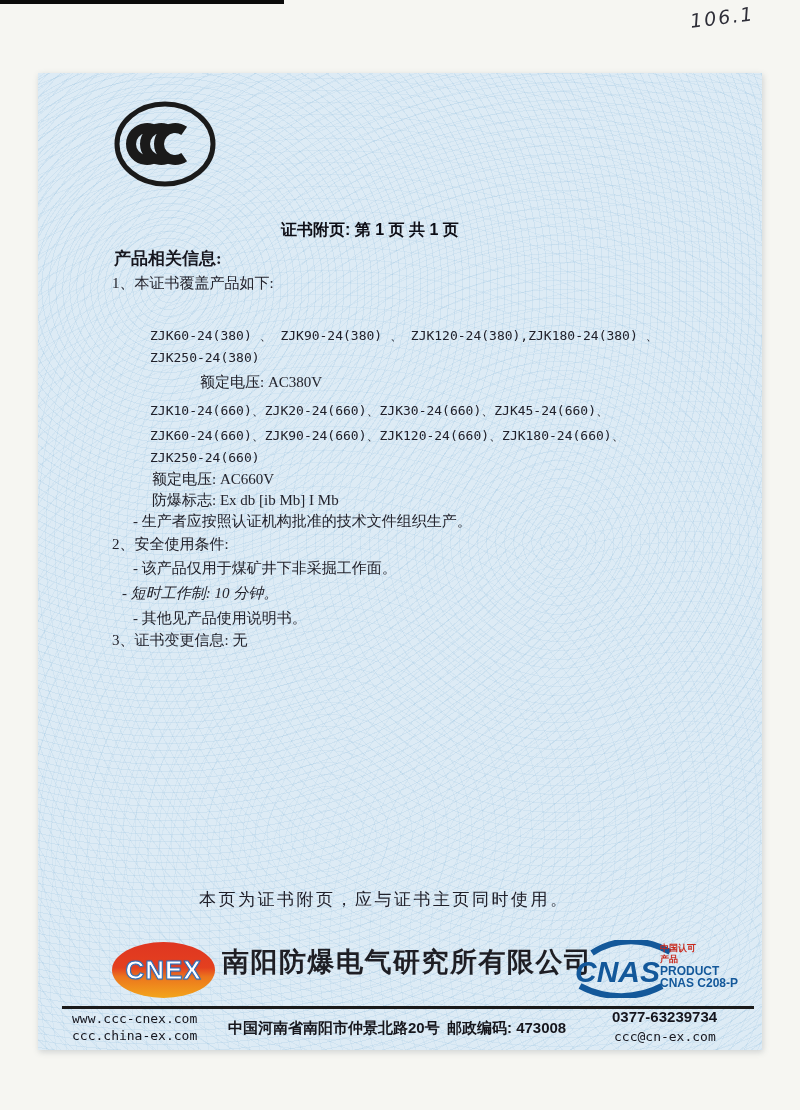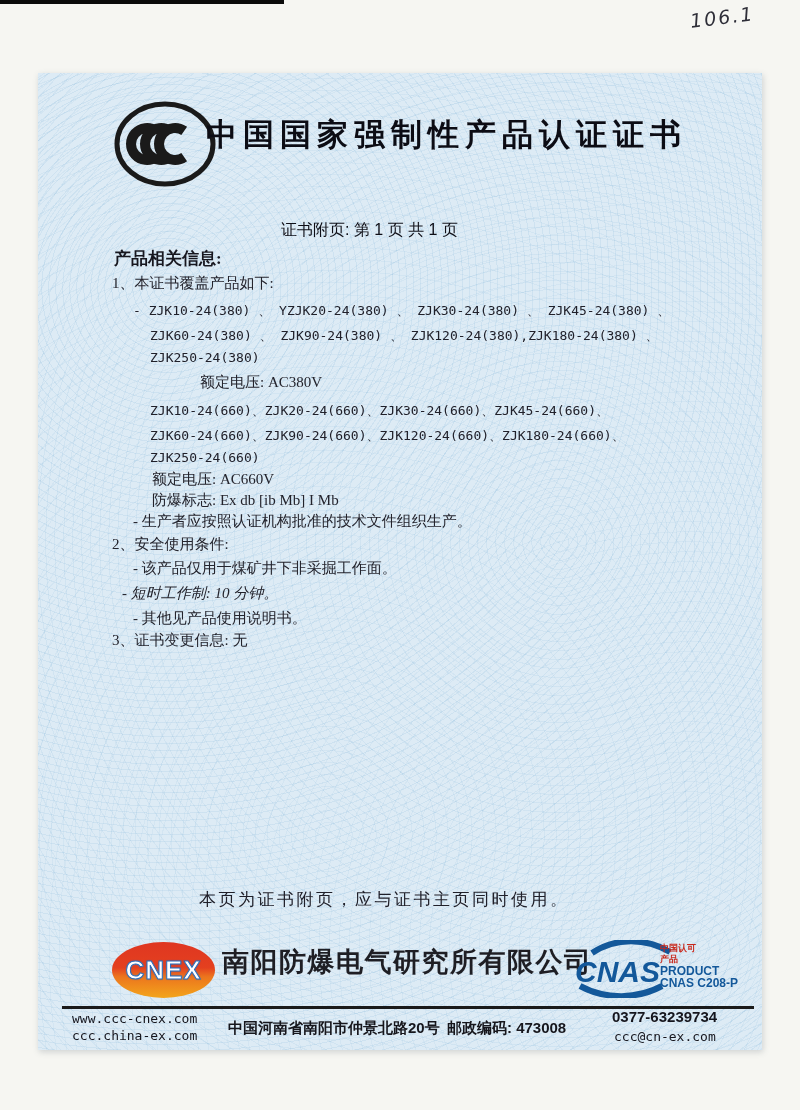--- a/index.html
+++ b/index.html
@@ -14,21 +14,21 @@
     font-size:19px;color:#2e2e38;transform:rotate(-7deg);letter-spacing:2px;}
   .cert{left:38px;top:73px;width:724px;height:977px;background-color:#ddebf5;
     background-image:
       repeating-radial-gradient(circle at 18% 22%, rgba(125,178,215,.16) 0 1px, transparent 1px 7px),
       repeating-radial-gradient(circle at 72% 48%, rgba(125,178,215,.13) 0 1px, transparent 1px 9px),
       repeating-radial-gradient(circle at 40% 78%, rgba(125,178,215,.11) 0 1px, transparent 1px 12px),
       repeating-radial-gradient(circle at 90% 90%, rgba(125,178,215,.10) 0 1px, transparent 1px 10px);
     box-shadow:1px 2px 6px rgba(70,80,95,.22);}
   .title{left:206px;top:114px;font-size:31px;font-weight:bold;letter-spacing:6px;color:#0c0c14;white-space:nowrap;}
   .certline{left:267px;top:189px;font-size:17px;font-weight:bold;color:#0e0e16;white-space:nowrap;}
-  .pageline{left:281px;top:220px;font-size:16px;font-weight:normal;color:#0e0e16;white-space:nowrap;}
+  .pageline{left:281px;top:220px;font-size:16px;font-weight:bold;color:#0e0e16;white-space:nowrap;}
   .sect{font-weight:bold;font-size:17px;color:#17171f;white-space:nowrap;}
   .body-cn{font-size:15px;color:#23232c;white-space:nowrap;}
   .models{font-size:13px;color:#20202a;white-space:nowrap;letter-spacing:0;}
   .note{left:199px;top:888px;font-size:17px;letter-spacing:2.5px;color:#20202a;white-space:nowrap;}
   .cnex{left:112px;top:942px;width:103px;height:56px;border-radius:50%;
     background:linear-gradient(180deg,#df3621 0%,#e4401f 46%,#ec751d 62%,#f3a51c 100%);
     display:flex;align-items:center;justify-content:center;}
   .cnex span{color:#ffffff;font-weight:bold;font-size:26px;letter-spacing:1px;
     -webkit-text-stroke:1px #2b6cb8;text-shadow:0 0 2px #2b6cb8;}
   .company{left:222px;top:944px;font-size:27px;font-weight:bold;letter-spacing:1.5px;color:#1e1e24;white-space:nowrap;}
@@ -50,27 +50,25 @@
 
   <div class="abs cert"></div>
 
   <svg class="abs" style="left:113px;top:100px;" width="104" height="88" viewBox="0 0 104 88">
     <ellipse cx="52" cy="44" rx="48" ry="40" fill="none" stroke="#1a1a1a" stroke-width="5"></ellipse>
     <path d="M 43.2 30.9 A 16 16 0 1 0 43.2 57.1" fill="none" stroke="#1a1a1a" stroke-width="10"></path>
     <path d="M 57.2 30.9 A 16 16 0 1 0 57.2 57.1" fill="none" stroke="#1a1a1a" stroke-width="10"></path>
     <path d="M 71.2 30.9 A 16 16 0 1 0 71.2 57.1" fill="none" stroke="#1a1a1a" stroke-width="10"></path>
   </svg>
 
-  <div class="abs title sans">中国国家强制性产品认证证书</div>
   <div class="abs pageline sans">证书附页: 第 1 页 共 1 页</div>
 
   <div class="abs sect serif" style="left:114px;top:247px;">产品相关信息:</div>
   <div class="abs body-cn serif" style="left:112px;top:274px;">1、本证书覆盖产品如下:</div>
 
-  <div class="abs models mono" style="left:133px;top:302px;">- ZJK10-24(380) 、 YZJK20-24(380) 、 ZJK30-24(380) 、 ZJK45-24(380) 、</div>
   <div class="abs models mono" style="left:150px;top:327px;">ZJK60-24(380) 、 ZJK90-24(380) 、 ZJK120-24(380),ZJK180-24(380) 、</div>
   <div class="abs models mono" style="left:150px;top:350px;">ZJK250-24(380)</div>
   <div class="abs body-cn serif" style="left:152px;top:373px;margin-left:48px;">额定电压: AC380V</div>
 
   <div class="abs models mono" style="left:150px;top:402px;">ZJK10-24(660)、ZJK20-24(660)、ZJK30-24(660)、ZJK45-24(660)、</div>
   <div class="abs models mono" style="left:150px;top:427px;">ZJK60-24(660)、ZJK90-24(660)、ZJK120-24(660)、ZJK180-24(660)、</div>
   <div class="abs models mono" style="left:150px;top:450px;">ZJK250-24(660)</div>
   <div class="abs body-cn serif" style="left:152px;top:470px;">额定电压: AC660V</div>
   <div class="abs body-cn serif" style="left:152px;top:491px;">防爆标志: Ex db [ib Mb] I Mb</div>
 

